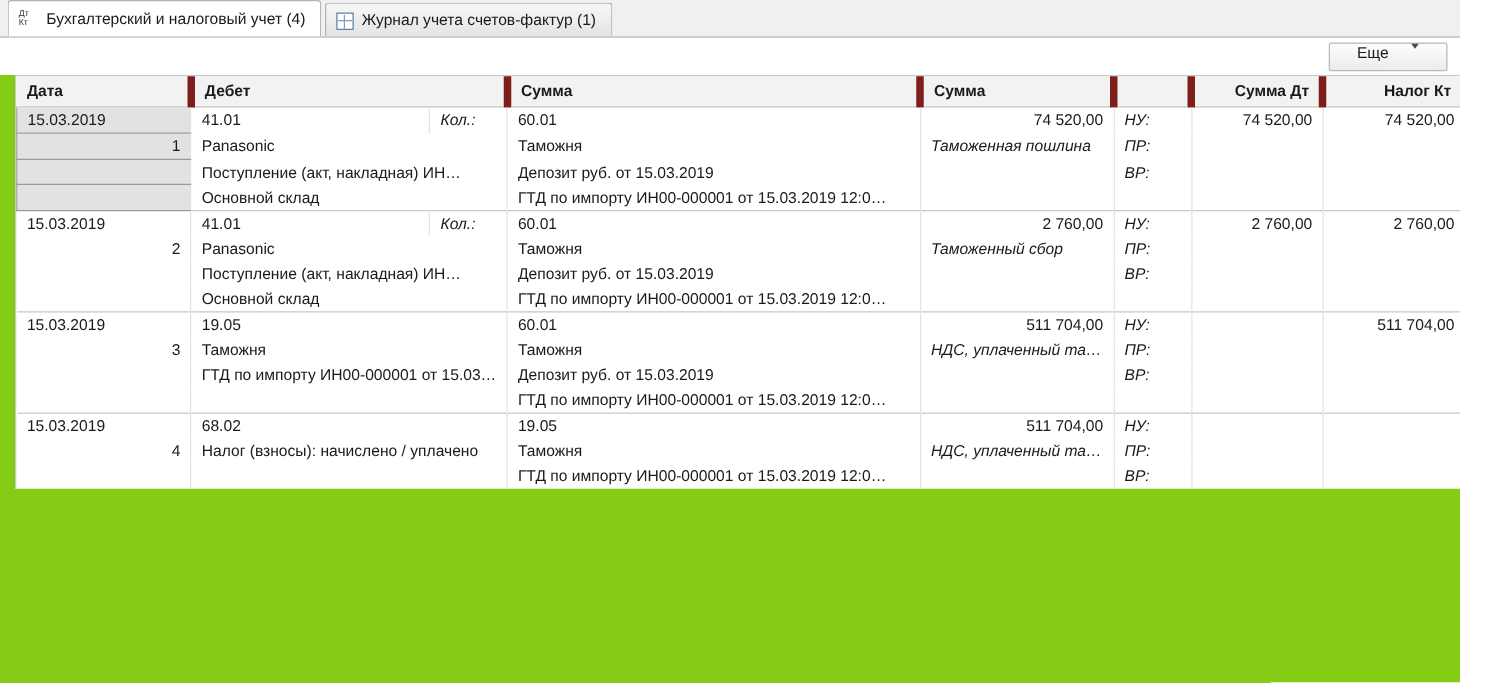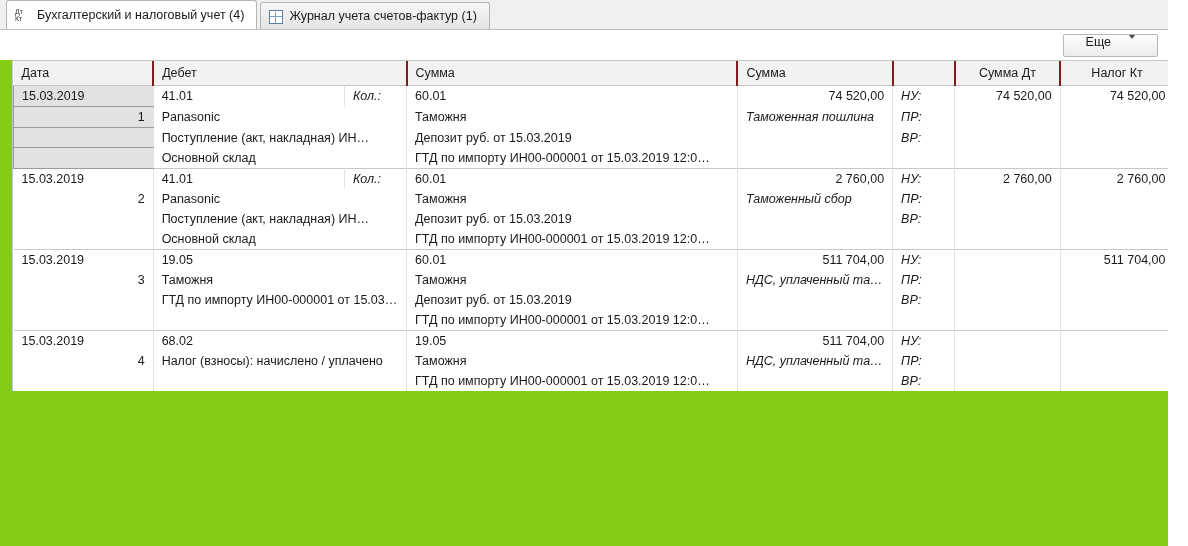--- a/index.html
+++ b/index.html
@@ -148,31 +148,31 @@
     width: 1164px;
     background: #fff;
   }
   table.grid {
     border-collapse: collapse;
     width: 100%;
     table-layout: fixed;
   }
   table.grid th {
     background: #f2f2f2;
-    border-right: 2px solid #7f1d1d;
+    border-right: 6px solid #7f1d1d;
     border-bottom: 1px solid #c8c8c8;
-    font-weight: normal;
+    font-weight: bold;
     font-size: 12.5px;
     color: #1a1a1a;
     text-align: left;
     padding: 5px 8px;
     height: 22px;
     box-sizing: border-box;
   }
-  table.grid th.num { text-align: center; }
+  table.grid th.num { text-align: right; }
   table.grid td {
     border-right: 1px solid #e3e3e3;
     padding: 3px 8px;
     vertical-align: top;
     font-size: 12.5px;
     color: #1a1a1a;
     height: 20px;
     box-sizing: border-box;
     overflow: hidden;
     white-space: nowrap;

